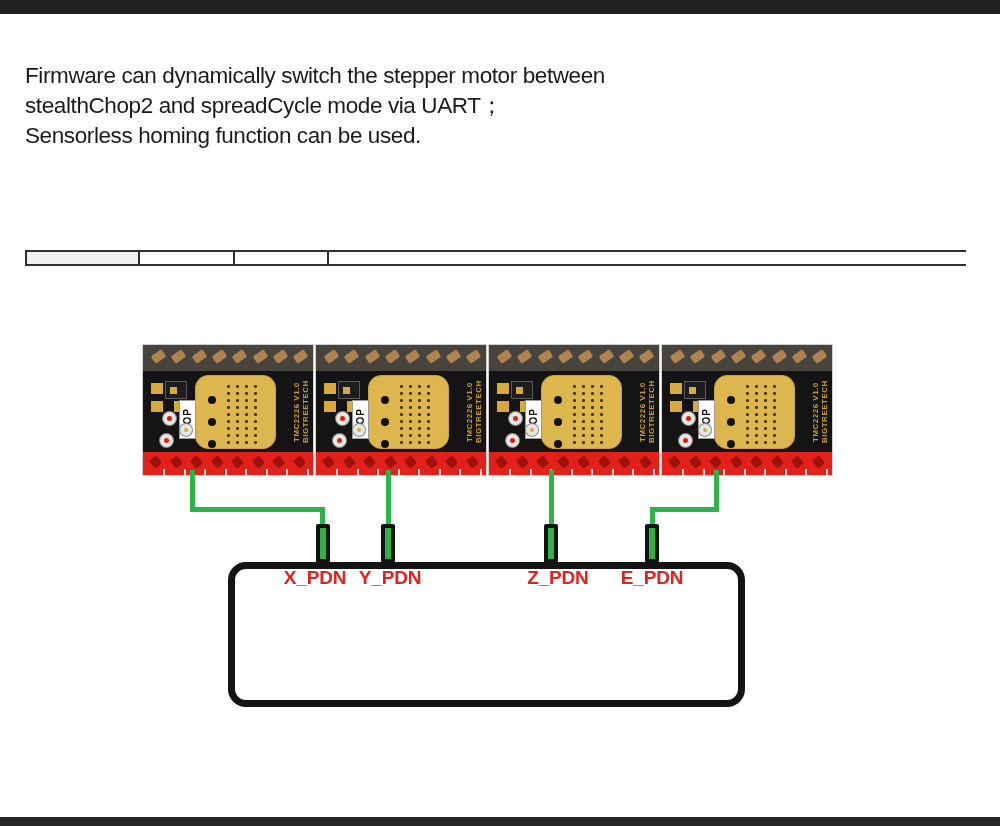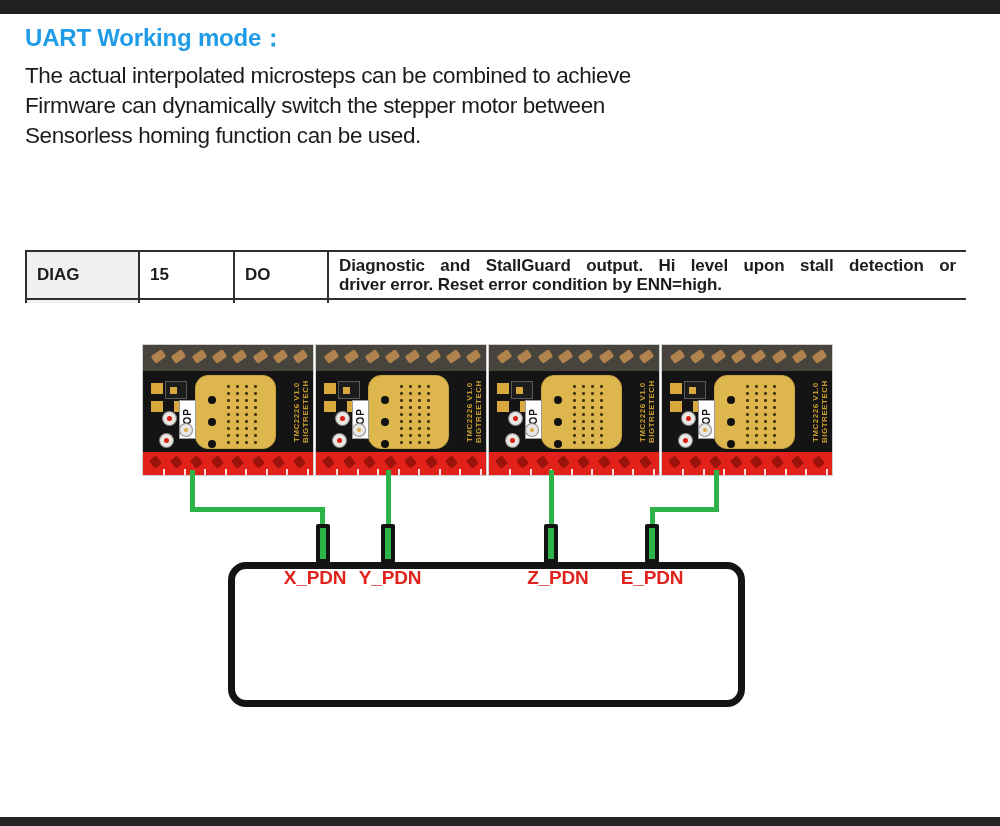--- a/index.html
+++ b/index.html
@@ -104,40 +104,30 @@
     font-size:21px; color:#111; letter-spacing:-0.3px;
   }
 </style>
 </head>
 <body>
 
 <div class="canvas">
   <div class="edge-bar top"></div>
   <div class="edge-bar bottom"></div>
 
-  <div class="heading">UART Working mode：</div>
 
   <div class="body-text">
-    <div class="line">The actual interpolated microsteps can be combined to achieve</div>
     <div class="line">Firmware can dynamically switch the stepper motor between</div>
+    <div class="line">stealthChop2 and spreadCycle mode via UART；</div>
     <div class="line">Sensorless homing function can be used.</div>
   </div>
 
   <div class="pin-table-wrap">
     <table class="pin-table">
       <tbody>
-          <tr class="main-row">
-        <td class="cell-name">DIAG</td>
-        <td class="cell-num">15</td>
-        <td class="cell-type">DO</td>
-        <td class="cell-desc">
-          <div class="desc-line-just">Diagnostic and StallGuard output. Hi level upon stall detection or</div>
-          <div class="desc-line">driver error. Reset error condition by ENN=high.</div>
-        </td>
-      </tr>
       <tr class="cut-row">
         <td class="cell-name"></td>
             <td class="cell-num"></td>
             <td class="cell-type"></td>
             <td class="cell-desc"></td>
       </tr>
     </tbody>
       </table>
   </div>
 

